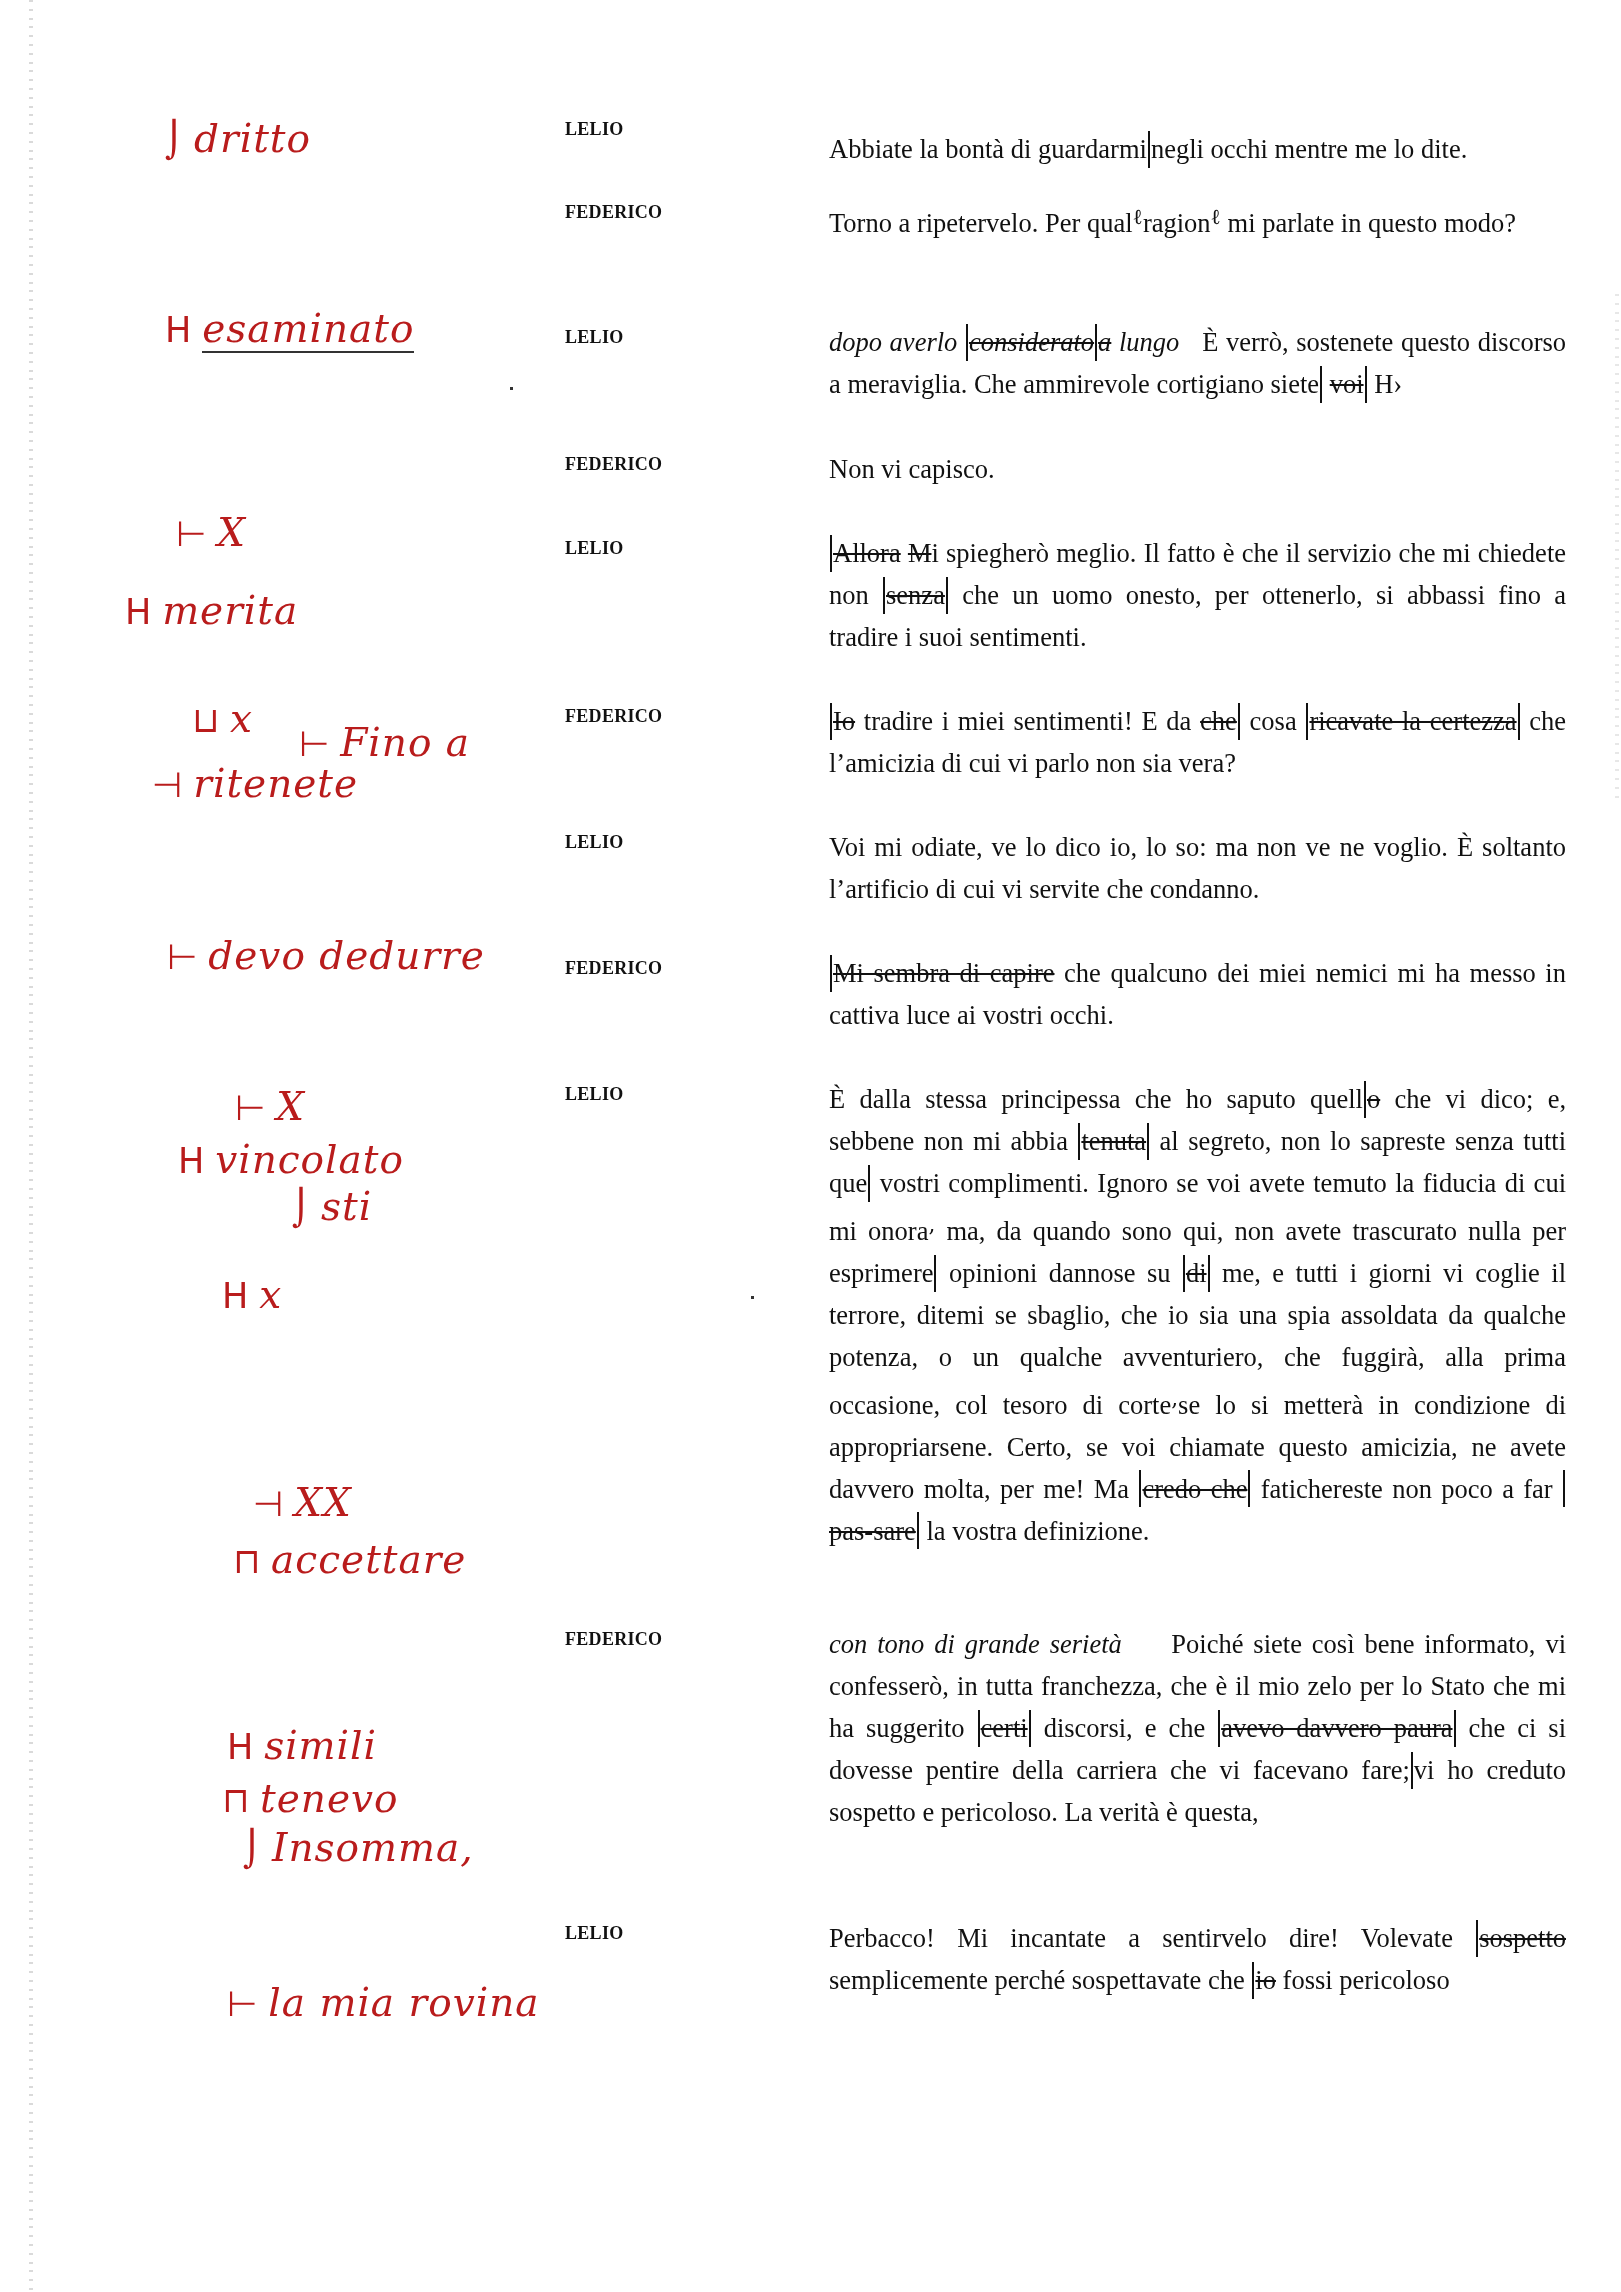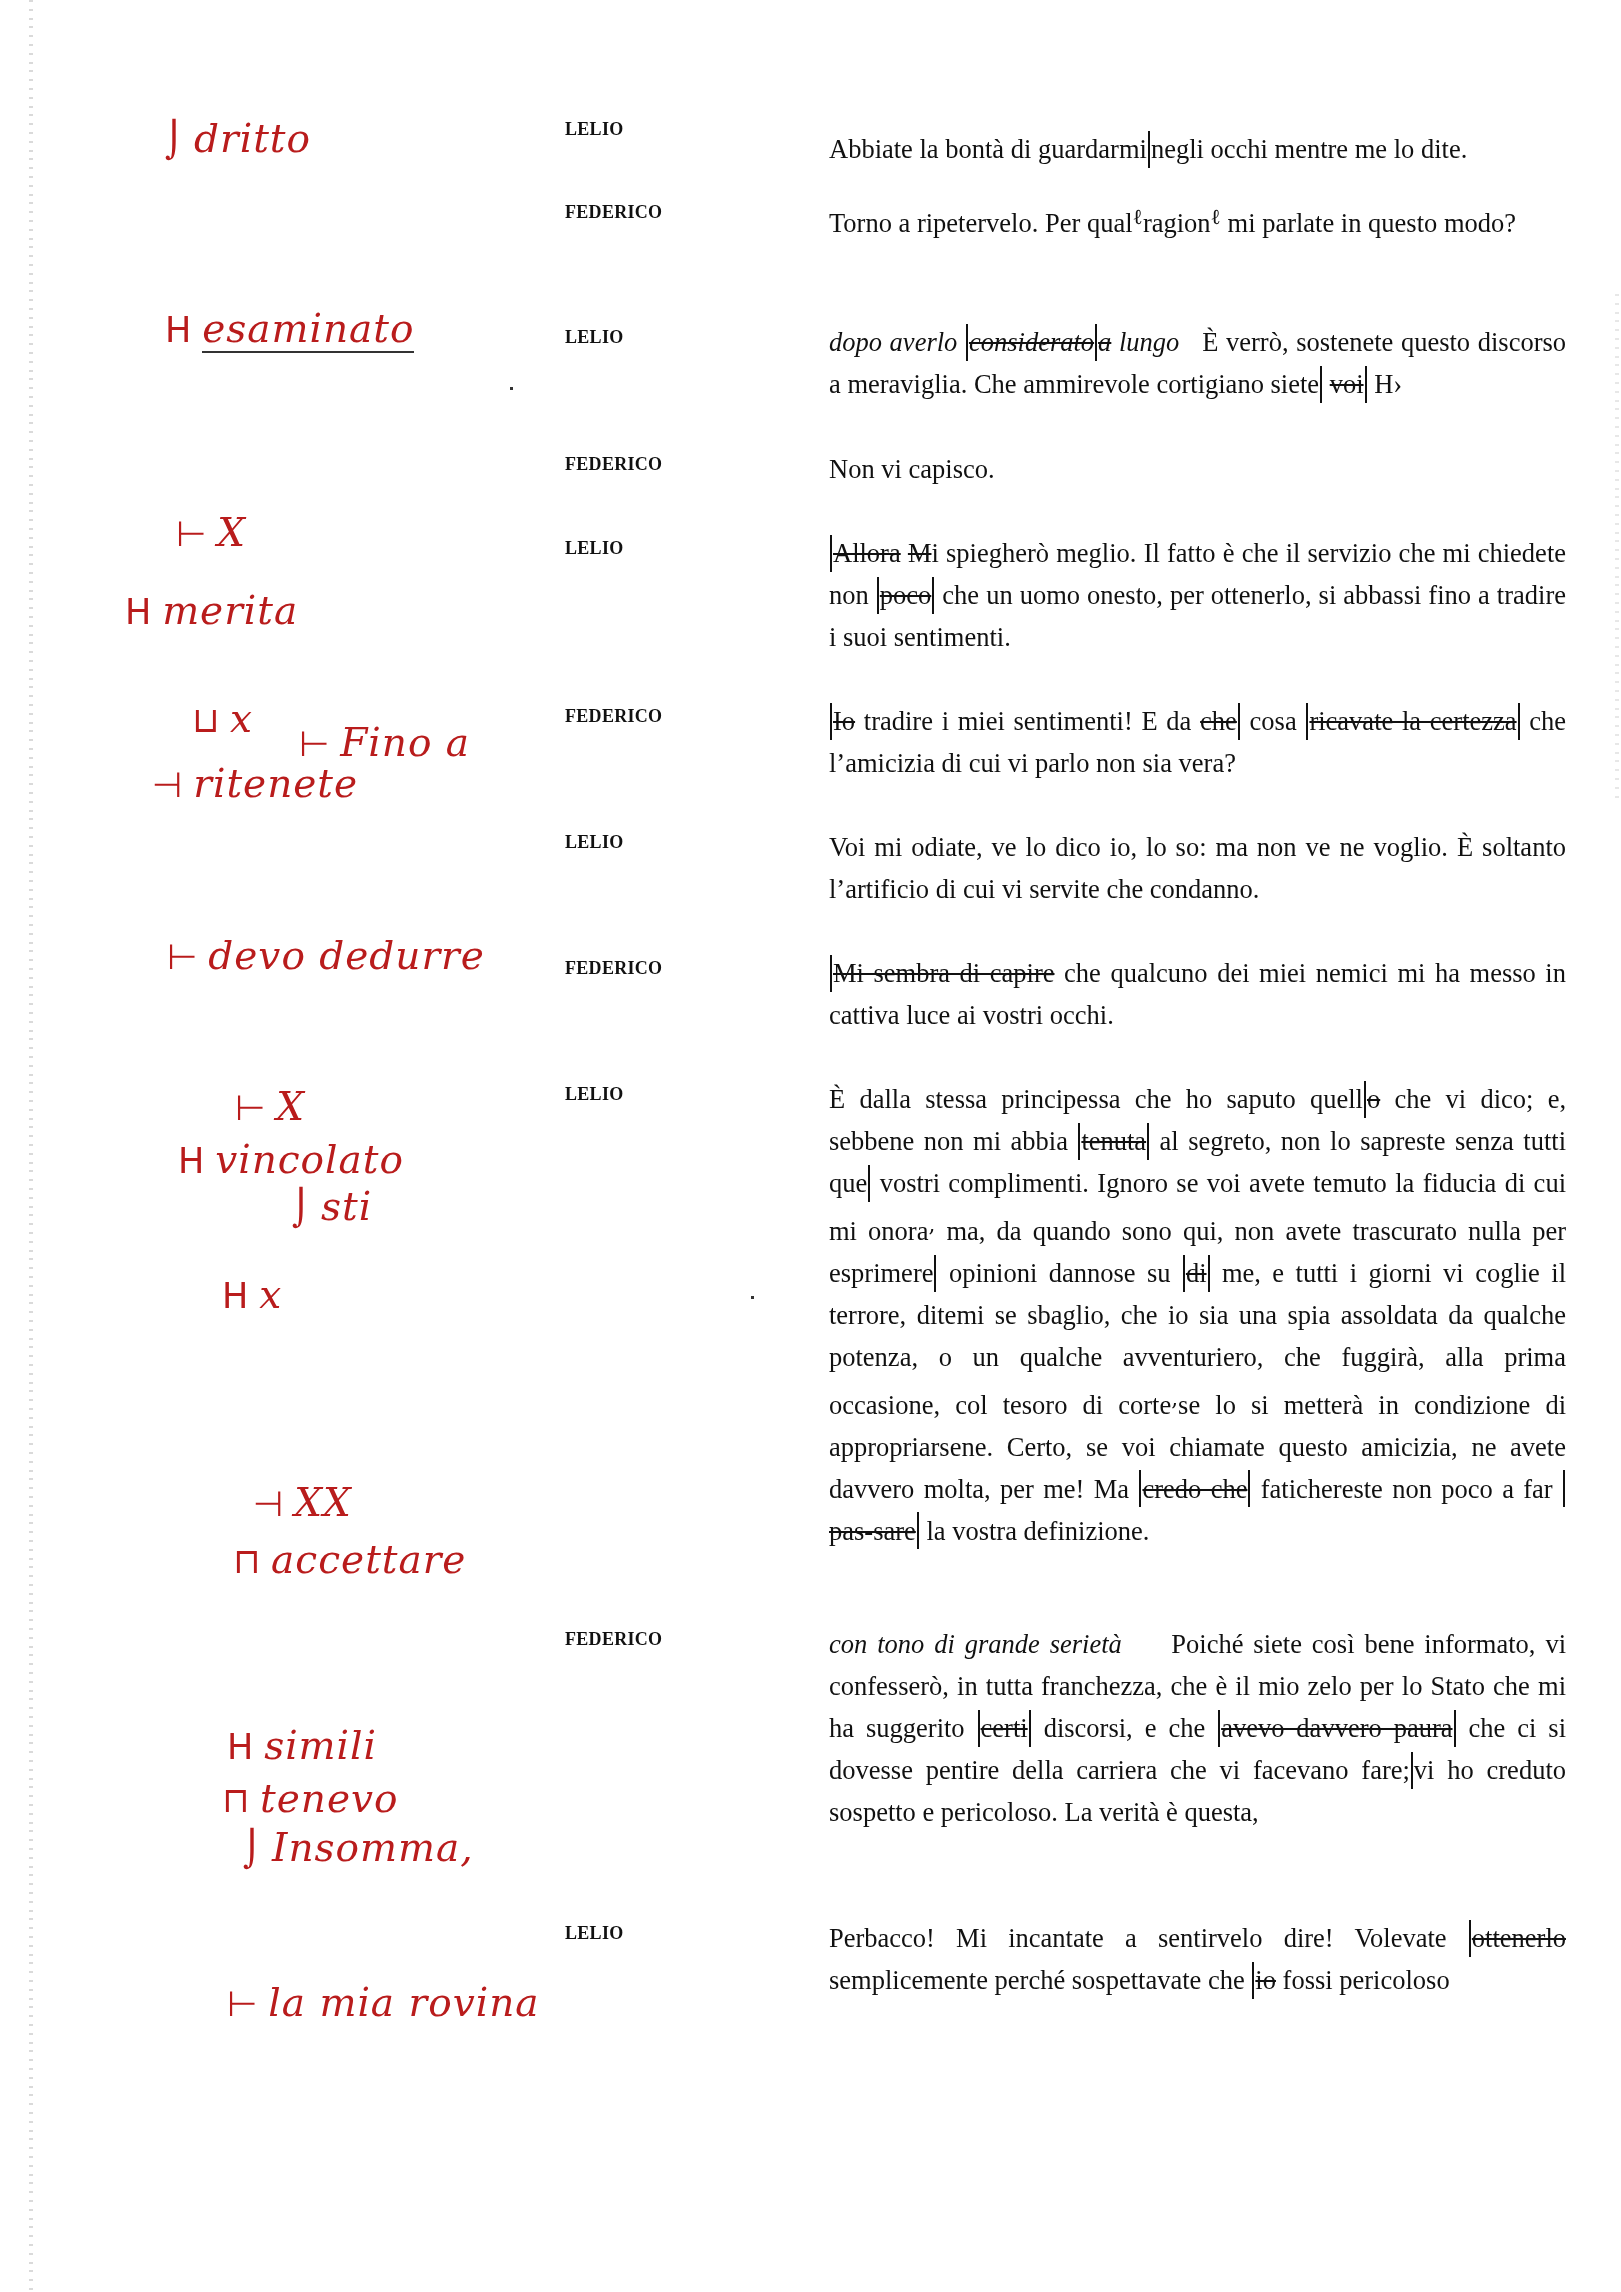--- a/index.html
+++ b/index.html
@@ -78,21 +78,21 @@
   <i>dopo averlo</i> <span class="mark"></span><i class="del">considerato</i><span class="mark"></span><i class="del">a</i> <i>lungo</i>&nbsp;&nbsp; <span>È verrò, sostenete questo discorso a meraviglia. Che ammirevole cortigiano siete</span><span class="mark"></span> <span class="del">voi</span><span class="mark"></span> <span>H›</span>
 </div>
 
 <div class="speaker" style="top:454px;">FEDERICO</div>
 <div class="speech" style="top:448px;">
   <span>Non vi capisco.</span>
 </div>
 
 <div class="speaker" style="top:538px;">LELIO</div>
 <div class="speech" style="top:532px;">
-  <span class="mark"></span><span class="del">Allora</span> <span class="del">M</span><span>i spiegherò meglio. Il fatto è che il servizio che mi chiedete non</span> <span class="mark"></span><span class="del">poco</span><span class="mark"></span> <span>che un uomo onesto, per ottenerlo, si abbassi fino a tradire i suoi sentimenti.</span>
+  <span class="mark"></span><span class="del">Allora</span> <span class="del">M</span><span>i spiegherò meglio. Il fatto è che il servizio che mi chiedete non</span> <span class="mark"></span><span class="del">senza</span><span class="mark"></span> <span>che un uomo onesto, per ottenerlo, si abbassi fino a tradire i suoi sentimenti.</span>
 </div>
 
 <div class="speaker" style="top:706px;">FEDERICO</div>
 <div class="speech" style="top:700px;">
   <span class="mark"></span><span class="del">Io</span> <span>tradire i miei sentimenti! E da</span> <span class="del">che</span><span class="mark"></span> <span>cosa</span> <span class="mark"></span><span class="del">ricavate la certezza</span><span class="mark"></span> <span>che l’amicizia di cui vi parlo non sia vera?</span>
 </div>
 
 <div class="speaker" style="top:832px;">LELIO</div>
 <div class="speech" style="top:826px;">
   <span>Voi mi odiate, ve lo dico io, lo so: ma non ve ne voglio. È soltanto l’artificio di cui vi servite che condanno.</span>
@@ -108,18 +108,18 @@
   <span>È dalla stessa principessa che ho saputo quell</span><span class="mark"></span><span class="del">o</span> <span>che vi dico; e, sebbene non mi abbia</span> <span class="mark"></span><span class="del">tenuta</span><span class="mark"></span> <span>al segreto, non lo sapreste senza tutti que</span><span class="mark"></span> <span>vostri complimenti. Ignoro se voi avete temuto la fiducia di cui mi onora</span><span class="ins">,</span> <span>ma, da quando sono qui, non avete trascurato nulla per esprimere</span><span class="mark"></span> <span>opinioni dannose su</span> <span class="mark"></span><span class="del">di</span><span class="mark"></span> <span>me, e tutti i giorni vi coglie il terrore, ditemi se sbaglio, che io sia una spia assoldata da qualche potenza, o un qualche avventuriero, che fuggirà, alla prima occasione, col tesoro di corte</span><span class="ins">,</span><span>se lo si metterà in condizione di appropriarsene. Certo, se voi chiamate questo amicizia, ne avete davvero molta, per me! Ma</span> <span class="mark"></span><span class="del">credo che</span><span class="mark"></span> <span>fatichereste non poco a far</span> <span class="mark"></span><span class="del">pas-sare</span><span class="mark"></span> <span>la vostra definizione.</span>
 </div>
 
 <div class="speaker" style="top:1629px;">FEDERICO</div>
 <div class="speech" style="top:1623px;">
   <i>con tono di grande serietà</i>&nbsp;&nbsp;&nbsp;&nbsp; <span>Poiché siete così bene informato, vi confesserò, in tutta franchezza, che è il mio zelo per lo Stato che mi ha suggerito</span> <span class="mark"></span><span class="del">certi</span><span class="mark"></span> <span>discorsi, e che</span> <span class="mark"></span><span class="del">avevo davvero paura</span><span class="mark"></span> <span>che ci si dovesse pentire della carriera che vi facevano fare;</span><span class="mark"></span><span>vi ho creduto sospetto e pericoloso. La verità è questa,</span>
 </div>
 
 <div class="speaker" style="top:1923px;">LELIO</div>
 <div class="speech" style="top:1917px;">
-  <span>Perbacco! Mi incantate a sentirvelo dire! Volevate</span> <span class="mark"></span><span class="del">ottenerlo</span> <span>semplicemente perché sospettavate che</span> <span class="mark"></span><span class="del">io</span> <span>fossi pericoloso</span>
+  <span>Perbacco! Mi incantate a sentirvelo dire! Volevate</span> <span class="mark"></span><span class="del">sospetto</span> <span>semplicemente perché sospettavate che</span> <span class="mark"></span><span class="del">io</span> <span>fossi pericoloso</span>
 </div>
 
 <div class="dot" style="left:510px;top:387px;"></div>
 <div class="dot" style="left:751px;top:1296px;"></div>
 
 
 </body></html>

